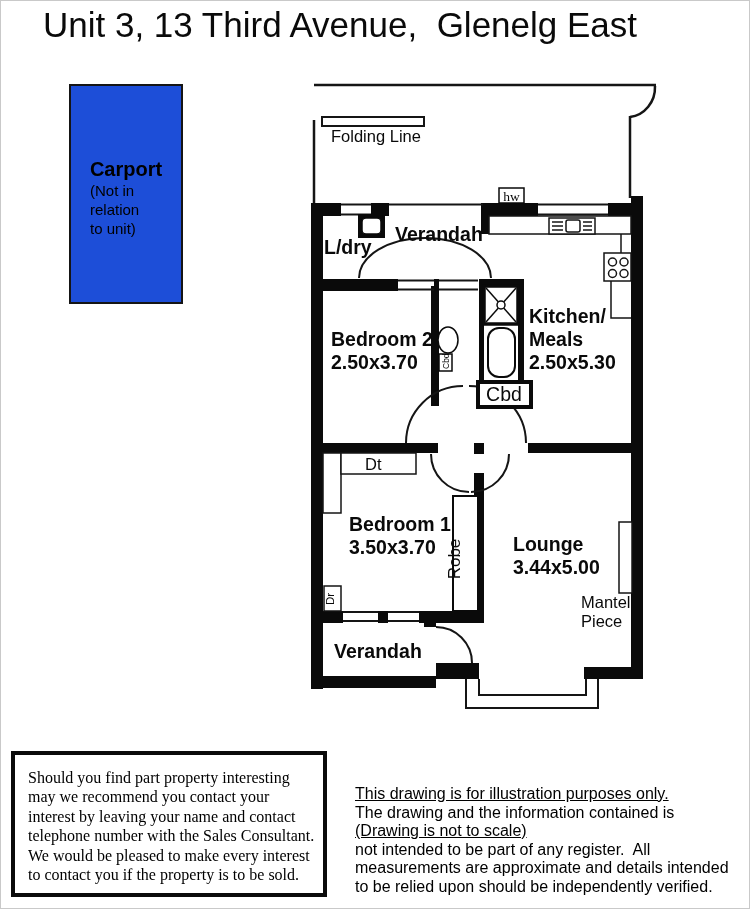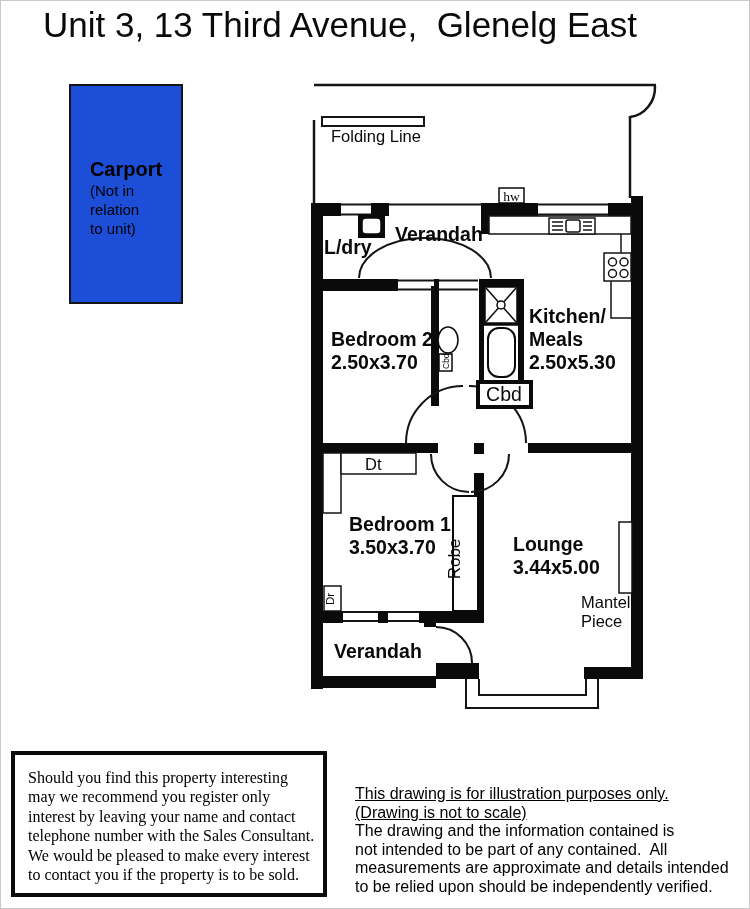--- a/index.html
+++ b/index.html
@@ -191,32 +191,32 @@
     <text class="room-label" x="348" y="530">Bedroom 1</text>
     <text class="room-label" x="348" y="553">3.50x3.70</text>
     <text class="room-label" x="512" y="550">Lounge</text>
     <text class="room-label" x="512" y="573">3.44x5.00</text>
     <text class="small-label" x="580" y="607">Mantel</text>
     <text class="small-label" x="580" y="626">Piece</text>
     <text class="room-label" x="333" y="657" font-size="20">Verandah</text>
   </svg>
 
   <div class="abs" id="register-box">
-    <div class="reg-line">Should you find this property interesting</div>
-    <div class="reg-line">may we recommend you register only</div>
+    <div class="reg-line">Should you find part property interesting</div>
+    <div class="reg-line">may we recommend you contact your</div>
     <div class="reg-line">interest by leaving your name and contact</div>
     <div class="reg-line">telephone number with the Sales Consultant.</div>
     <div class="reg-line">We would be pleased to make every interest</div>
     <div class="reg-line">to contact you if the property is to be sold.</div>
   </div>
 
   <div class="abs" id="disclaimer">
     <div class="disc-line underlined">This drawing is for illustration purposes only.</div>
+    <div class="disc-line">The drawing and the information contained is</div>
     <div class="disc-line underlined">(Drawing is not to scale)</div>
-    <div class="disc-line">The drawing and the information contained is</div>
-    <div class="disc-line">not intended to be part of any contained.  All</div>
+    <div class="disc-line">not intended to be part of any register.  All</div>
     <div class="disc-line">measurements are approximate and details intended</div>
     <div class="disc-line">to be relied upon should be independently verified.</div>
   </div>
 
   <div class="abs" id="credit">Desk Top Image  (V0912-M33)</div>
 
 </div>
 
 </body></html>

